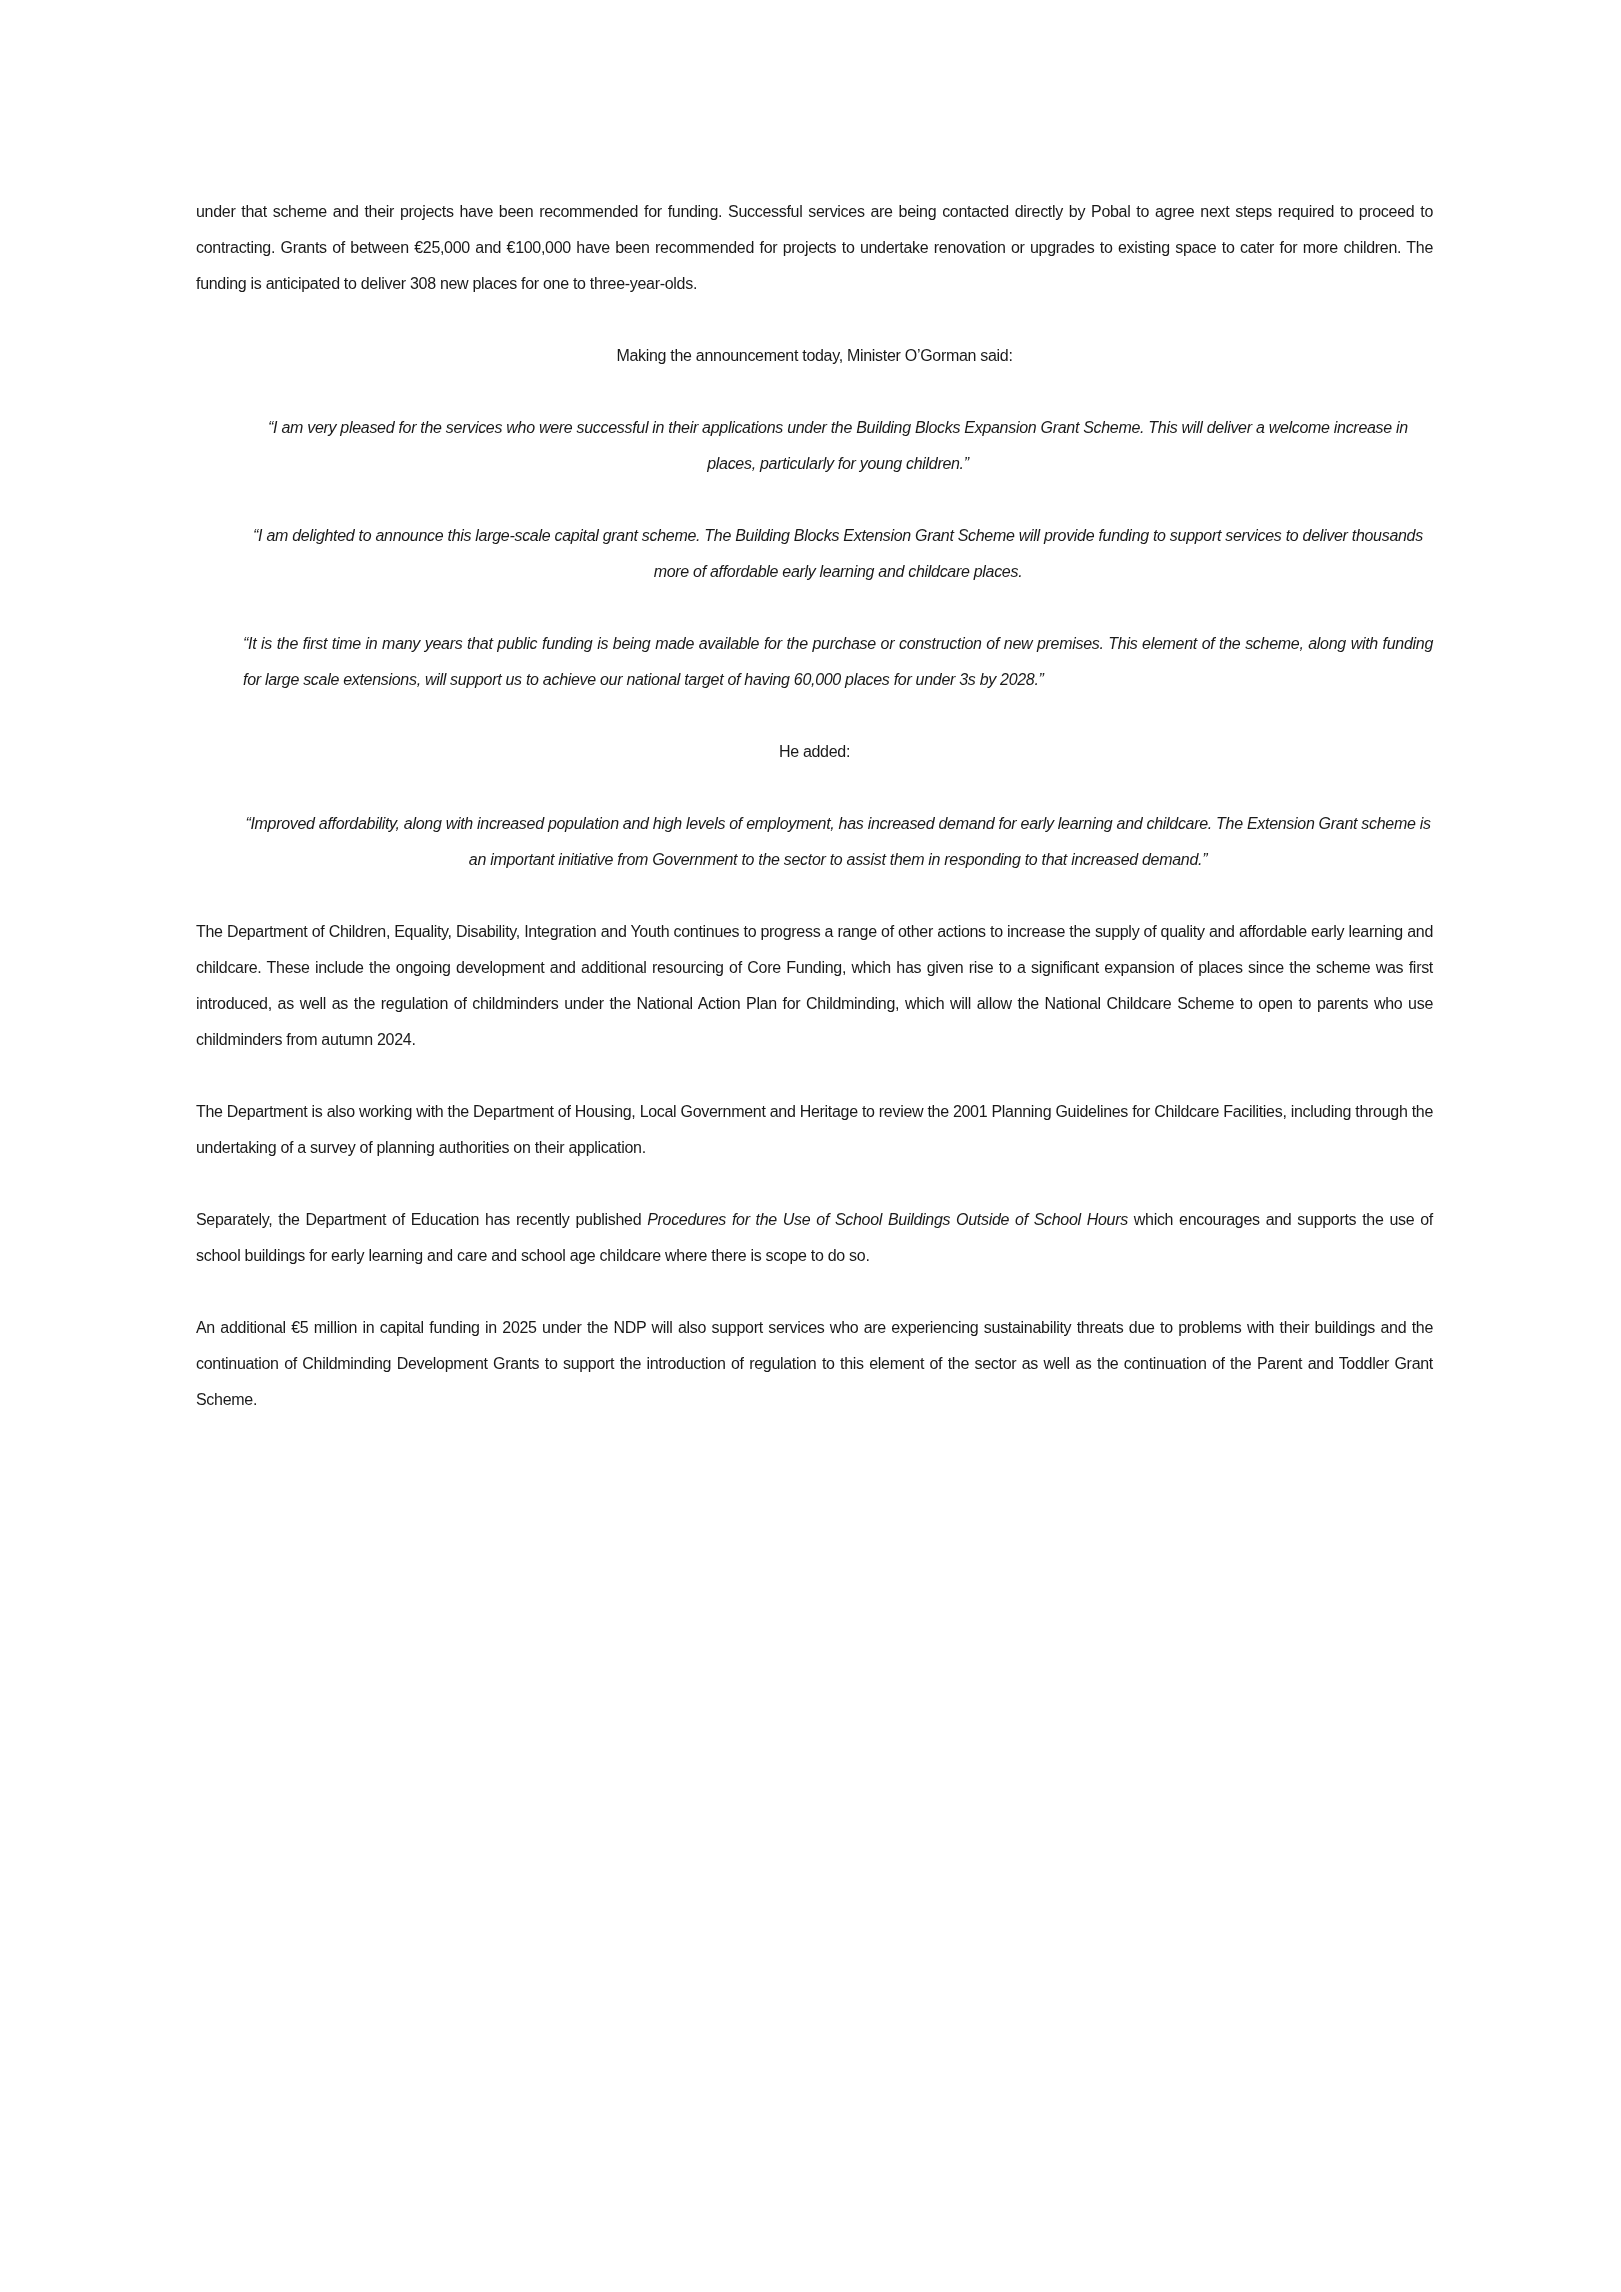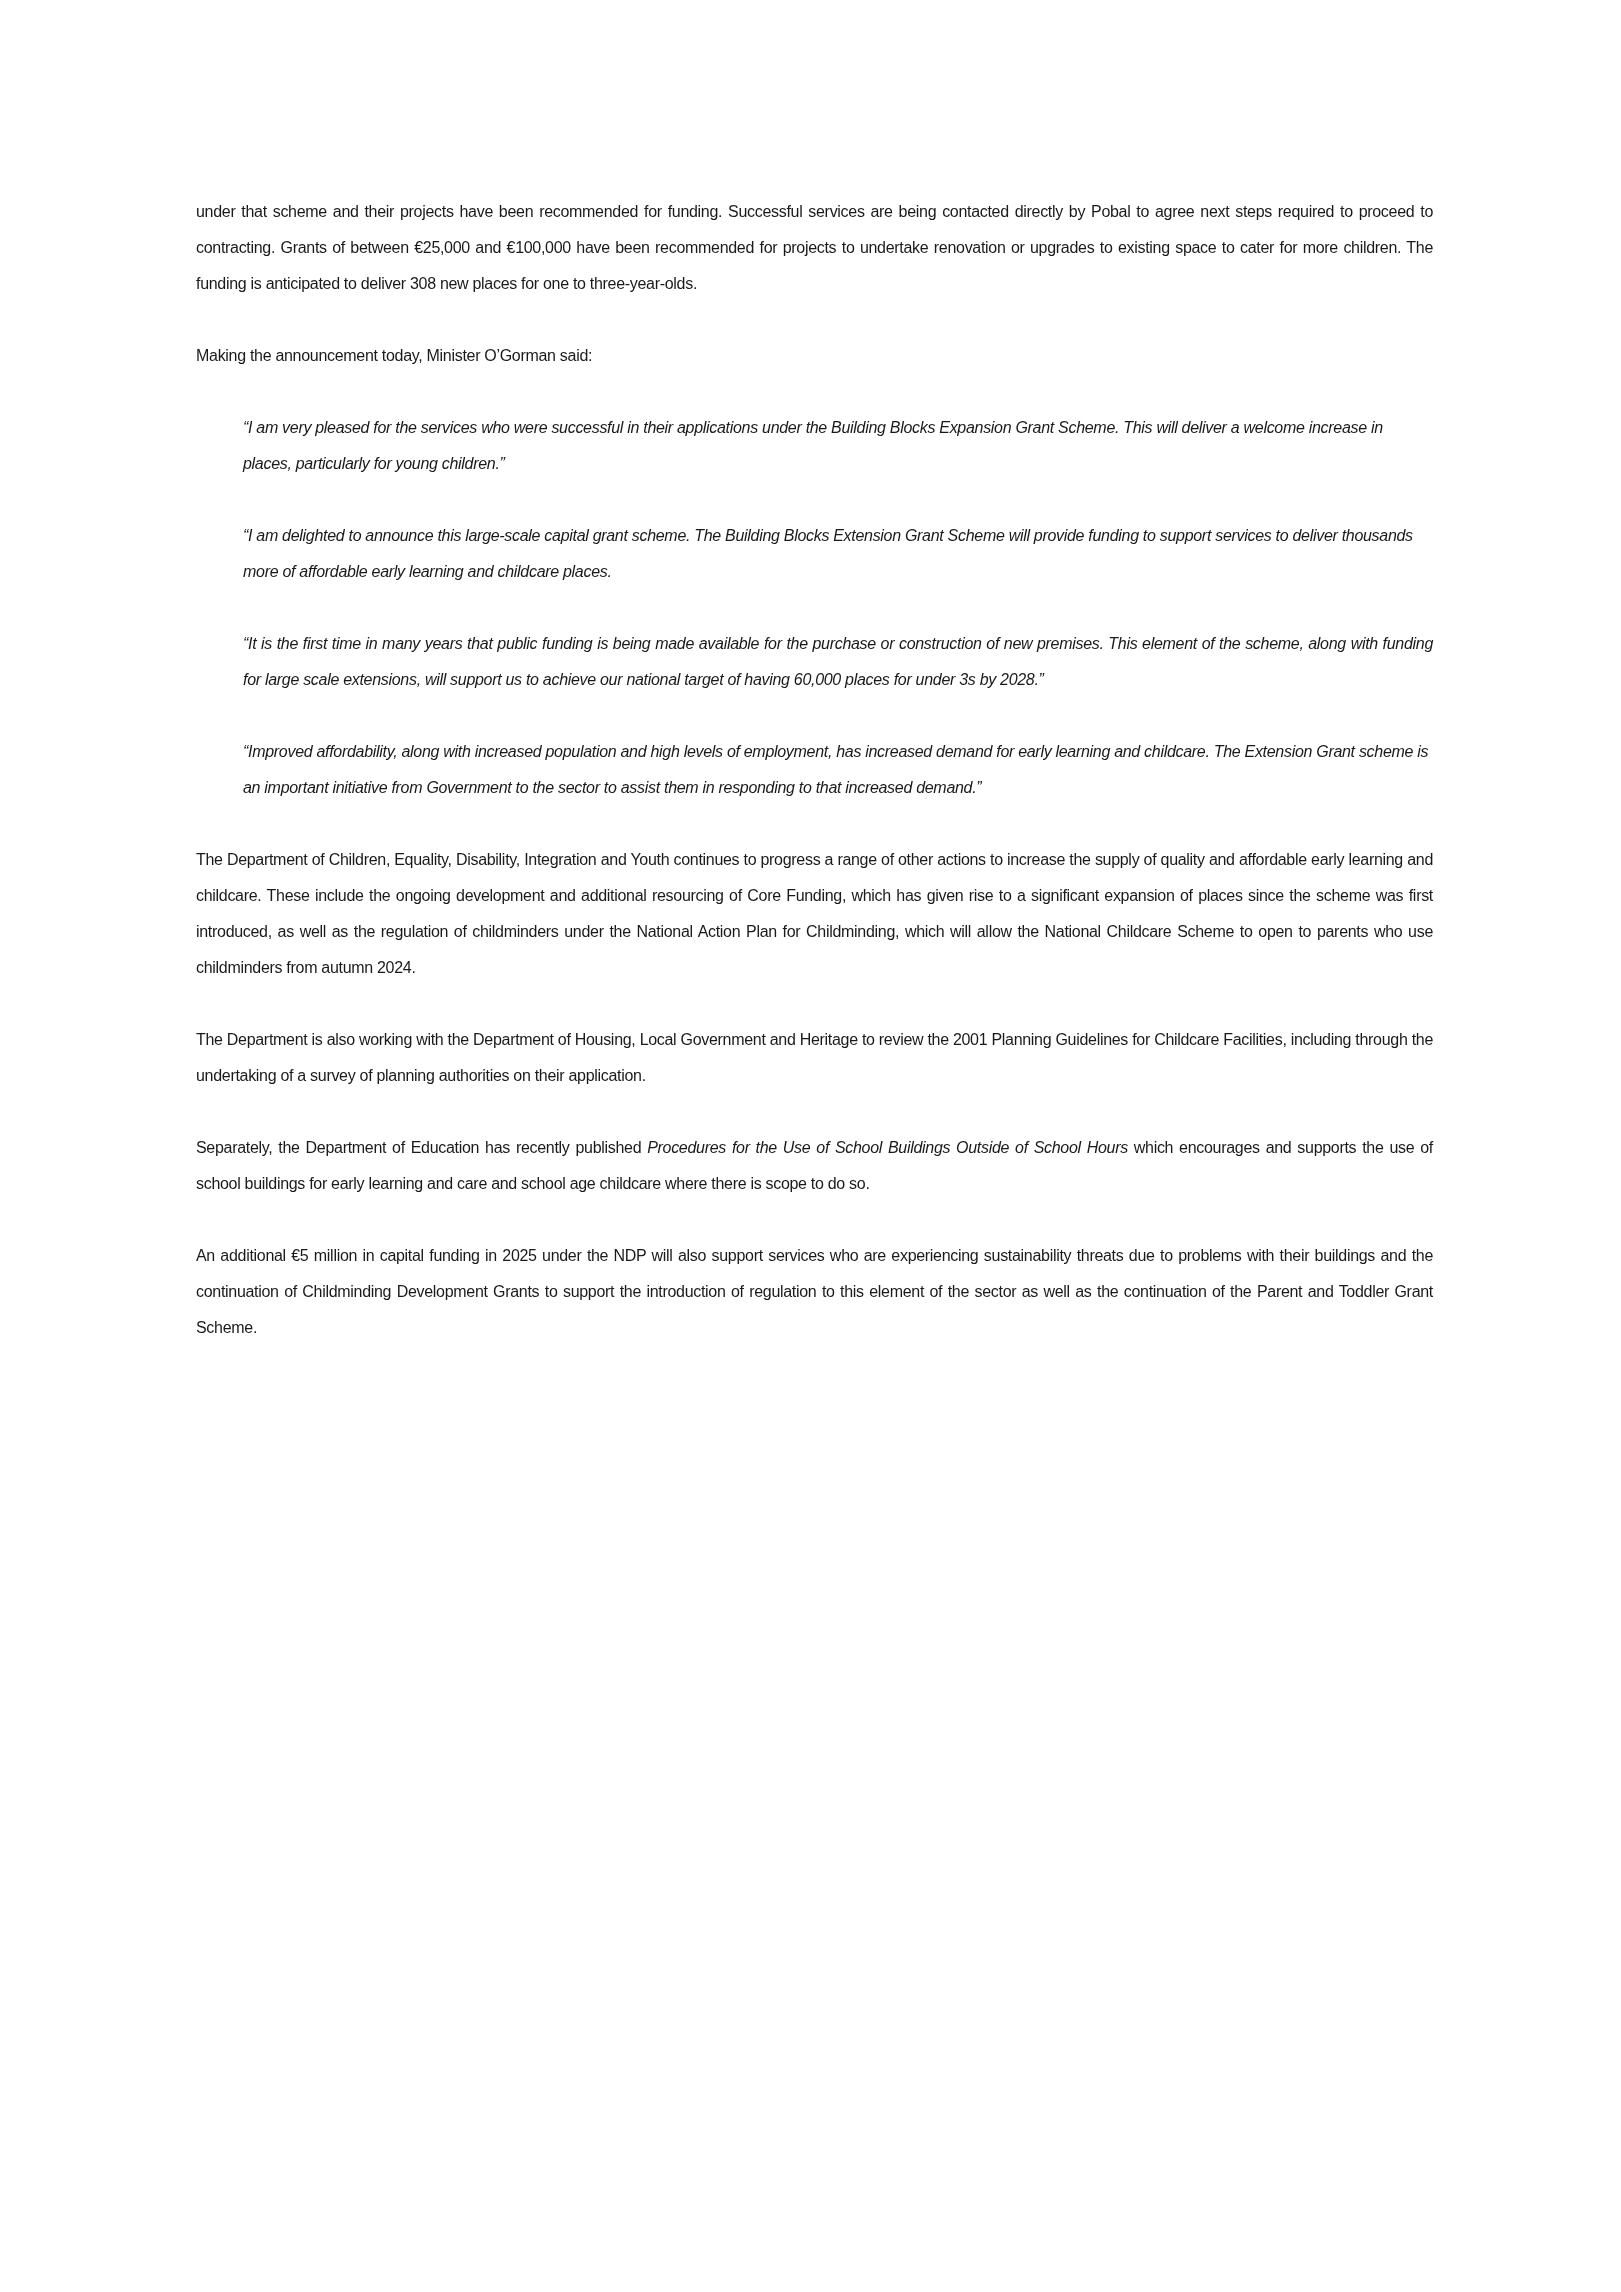--- a/index.html
+++ b/index.html
@@ -8,33 +8,34 @@
       position: absolute;
       left: 196px;
       top: 194px;
       width: 1237px;
       font-family: "Liberation Sans", sans-serif;
       font-size: 16px;
       line-height: 36px;
       color: #1a1a1a;
       letter-spacing: -0.3px;
     }
-    .para { margin: 0 0 36px 0; text-align: left; }
+    .para { margin: 0 0 36px 0; text-align: center; }
     .para.justify { text-align: justify; }
     .para.italic { font-style: italic; margin-left: 47px; }
     .para .em { font-style: italic; }
   </style>
 </head>
 <body>
 
 <div class="page">
   <p class="para justify">under that scheme and their projects have been recommended for funding.  Successful services are being contacted directly by Pobal to agree next steps required to proceed to contracting. Grants of between €25,000 and €100,000 have been recommended for projects to undertake renovation or upgrades to existing space to cater for more children.  The funding is anticipated to deliver 308 new places for one to three-year-olds.</p>
   <p class="para">Making the announcement today, Minister O’Gorman said:</p>
   <p class="para italic">“I am very pleased for the services who were successful in their applications under the Building Blocks Expansion Grant Scheme. This will deliver a welcome increase in places, particularly for young children.”</p>
   <p class="para italic">“I am delighted to announce this large-scale capital grant scheme. The Building Blocks Extension Grant Scheme will provide funding to support services to deliver thousands more of affordable early learning and childcare places.</p>
   <p class="para italic justify">“It is the first time in many years that public funding is being made available for the purchase or construction of new premises.  This element of the scheme, along with funding for large scale extensions, will support us to achieve our national target of having 60,000 places for under 3s by 2028.”</p>
+  <p class="para">He added:</p>
   <p class="para italic">“Improved affordability, along with increased population and high levels of employment, has increased demand for early learning and childcare.  The Extension Grant scheme is an important initiative from Government to the sector to assist them in responding to that increased demand.”</p>
   <p class="para justify">The Department of Children, Equality, Disability, Integration and Youth continues to progress a range of other actions to increase the supply of quality and affordable early learning and childcare.  These include the ongoing development and additional resourcing of Core Funding, which has given rise to a significant expansion of places since the scheme was first introduced, as well as the regulation of childminders under the National Action Plan for Childminding, which will allow the National Childcare Scheme to open to parents who use childminders from autumn 2024.</p>
   <p class="para justify">The Department is also working with the Department of Housing, Local Government and Heritage to review the 2001 Planning Guidelines for Childcare Facilities, including through the undertaking of a survey of planning authorities on their application.</p>
   <p class="para justify"><span>Separately, the Department of Education has recently published </span><span class="em">Procedures for the Use of School Buildings Outside of School Hours</span><span> which encourages and supports the use of school buildings for early learning and care and school age childcare where there is scope to do so.</span></p>
   <p class="para justify">An additional €5 million in capital funding in 2025 under the NDP will also support services who are experiencing sustainability threats due to problems with their buildings and the continuation of Childminding Development Grants to support the introduction of regulation to this element of the sector as well as the continuation of the Parent and Toddler Grant Scheme.</p>
 </div>
 
 
 </body></html>

